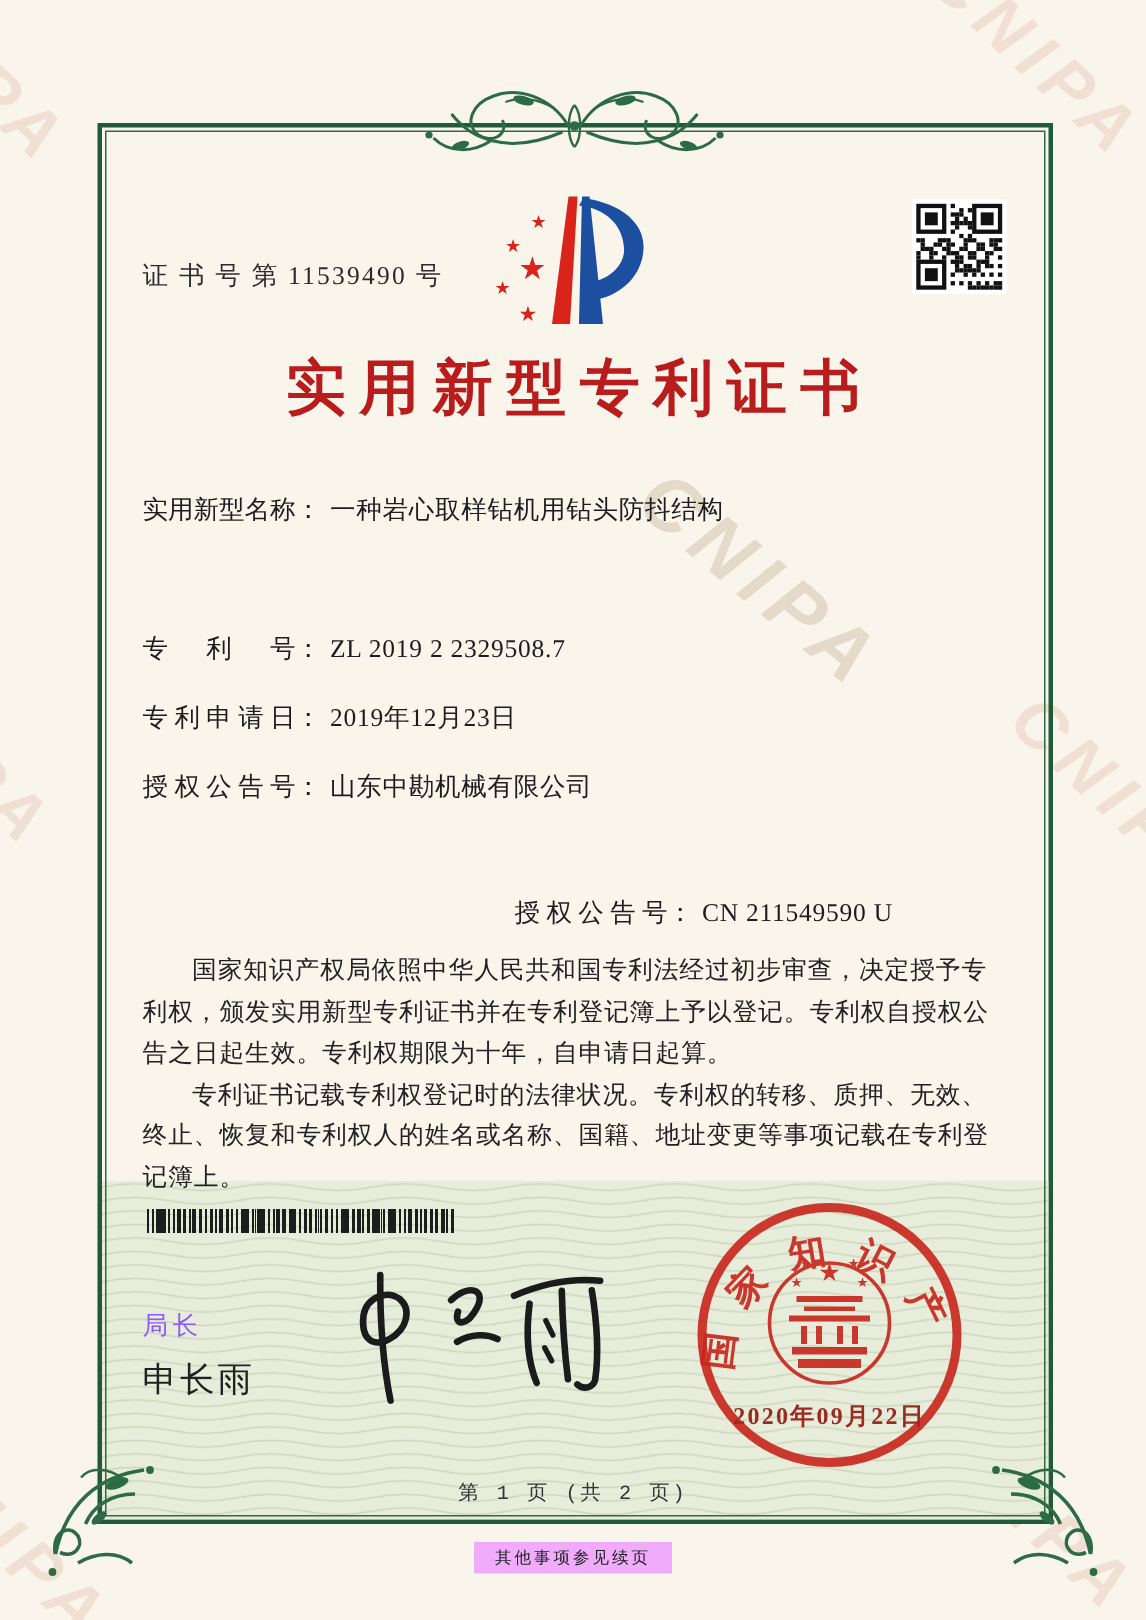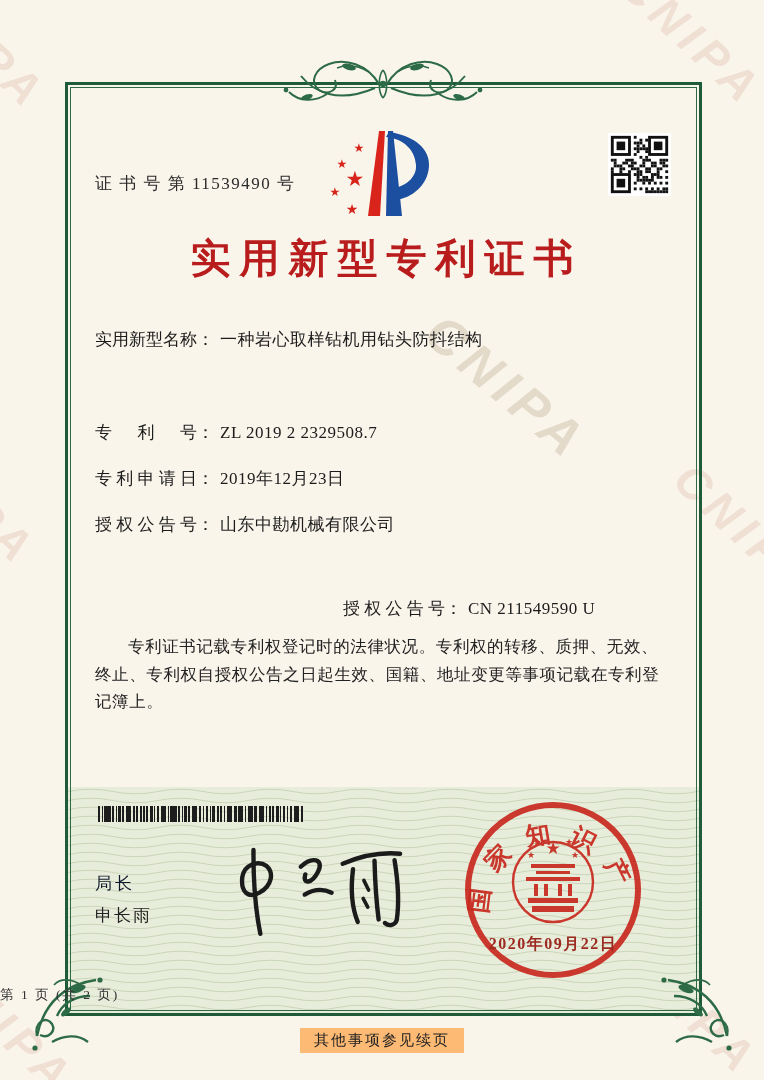--- a/index.html
+++ b/index.html
@@ -43,29 +43,29 @@
   .paras{position:absolute; left:95px; top:633px; width:576px; z-index:4;}
   .paras p{margin:0; text-indent:2em; font-size:16.5px; line-height:27.5px; letter-spacing:.6px; color:#222;}
   
   .barcode{
     position:absolute; left:98px; top:806px; width:206px; height:16px; z-index:4;
     background-image:
       repeating-linear-gradient(90deg,#1d1d1d 0 1.5px,transparent 1.5px 3.5px),
       repeating-linear-gradient(90deg,#1d1d1d 0 1px,transparent 1px 6px),
       repeating-linear-gradient(90deg,transparent 0 9px,#1d1d1d 9px 11px);
   }
-  .signer-title{position:absolute; left:95px; top:872px; font-size:17px; letter-spacing:3px; z-index:4; color:#0f172a;}
-  .signer-name{position:absolute; left:95px; top:904px; font-size:17px; letter-spacing:2px; z-index:4; color:#222;}
+  .signer-title{position:absolute; left:95px; top:872px; font-size:17px; letter-spacing:3px; z-index:4; color:#8b5cf6;}
+  .signer-name{position:absolute; left:95px; top:904px; font-size:23px; letter-spacing:2px; z-index:4; color:#222;}
   .signature{position:absolute; left:212px; top:830px; z-index:4;}
   .seal{position:absolute; left:455px; top:792px; z-index:5;}
-  .pageno{position:absolute; left:0; right:0; top:986px; text-align:left; font-size:13.5px; letter-spacing:2px; color:#333; z-index:4;}
+  .pageno{position:absolute; left:0; right:0; top:986px; text-align:center; font-size:13.5px; letter-spacing:2px; color:#333; z-index:4;font-family:Liberation Mono, monospace;}
   .footnote{
     position:absolute; left:0; right:0; top:1028px; text-align:center; z-index:4;
   }
-  .footnote span{display:inline-block; background:#fdba74; padding:3px 14px; font-size:15px; letter-spacing:2px; color:#222;}
+  .footnote span{display:inline-block; background:#f0abfc; padding:3px 14px; font-size:11px; letter-spacing:2px; color:#222;}
 </style>
 </head>
 <body>
 
 <div class="page">
 
   <div class="wm" style="left:-70px; top:-38px;">CNIPA</div>
   <div class="wm" style="left:646px; top:-42px;">CNIPA</div>
   <div class="wm wm-dark" style="left:452px; top:302px;">CNIPA</div>
   <div class="wm" style="left:-80px; top:418px;">CNIPA</div>
@@ -290,21 +290,22 @@
     <span class="flabel">授权公告号</span><span class="fcolon">：</span><span class="fval">山东中勘机械有限公司</span>
   </div>
 
   <div class="frow" style="top:597px">
     <span class="grant2">
       <span class="flabel">授权公告号</span><span class="fcolon">：</span><span class="fval">CN 211549590 U</span>
     </span>
   </div>
 
   <div class="paras">
-    <p>专利证书记载专利权登记时的法律状况。专利权的转移、质押、无效、终止、专利权自授权公告之日起生效、国籍、地址变更等事项记载在专利登记簿上。</p>
+    <p>国家知识产权局依照中华人民共和国专利法经过初步审查，决定授予专利权，颁发实用新型专利证书并在专利登记簿上予以登记。专利权自授权公告之日起生效。专利权期限为十年，自申请日起算。</p>
+    <p>专利证书记载专利权登记时的法律状况。专利权的转移、质押、无效、终止、恢复和专利权人的姓名或名称、国籍、地址变更等事项记载在专利登记簿上。</p>
   </div>
 
   <div class="barcode"></div>
 
   <div class="signer-title">局长</div>
   <div class="signer-name">申长雨</div>
 
   <svg class="signature" width="200" height="108" viewBox="0 0 200 108">
     <g fill="none" stroke="#1b1b1b" stroke-width="4.4" stroke-linecap="round" transform="rotate(-4 100 54)">
       <path d="M44 16 C42 42 41 70 45 100"></path>

